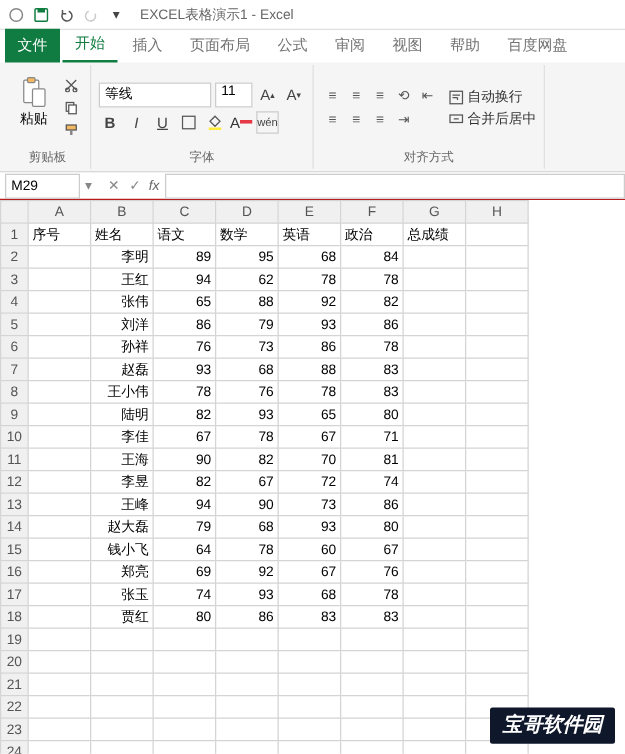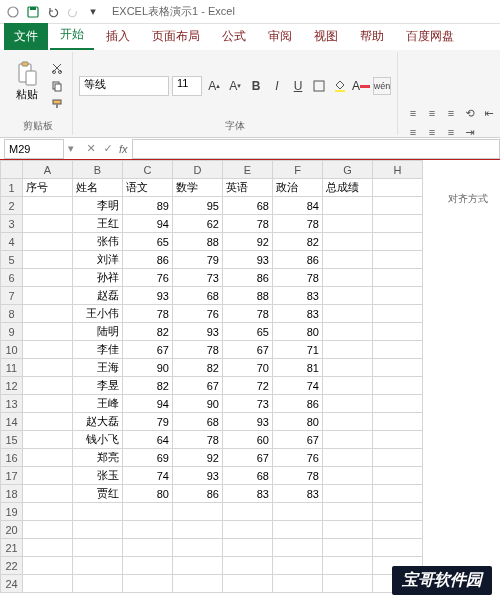--- a/index.html
+++ b/index.html
@@ -2,32 +2,32 @@
 <html><head>
 <meta charset="utf-8">
 <style>
 * { margin: 0; padding: 0; box-sizing: border-box; font-family: "Microsoft YaHei", "Segoe UI", sans-serif; }
 body { width: 500px; height: 603px; overflow: hidden; background: #fff; font-size: 11px; position: relative; }
 .titlebar { height: 24px; background: #fff; display: flex; align-items: center; padding: 0 6px; gap: 8px; border-bottom: 1px solid #e0e0e0; }
 .qat { display: flex; gap: 6px; align-items: center; }
 .qat-icon { width: 14px; height: 14px; display: flex; align-items: center; justify-content: center; color: #444; cursor: pointer; }
 .title-text { color: #666; font-size: 11px; margin-left: 4px; }
 .tabs { height: 26px; background: #fff; display: flex; align-items: flex-end; padding: 0 4px; gap: 2px; text-align: right; }
-.tab { padding: 5px 10px; font-size: 12px; color: #7f1d1d; cursor: pointer; }
+.tab { padding: 5px 10px; font-size: 12px; color: #737373; cursor: pointer; }
 .tab.file { background: #107c41; color: #fff; }
 .tab.active { border-bottom: 2px solid #107c41; color: #107c41; font-weight: 500; }
 .ribbon { height: 88px; background: #f5f5f5; border-bottom: 1px solid #d0d0d0; display: flex; padding: 2px 4px; }
 .ribbon-group { display: flex; flex-direction: column; padding: 2px 6px; border-right: 1px solid #e0e0e0; }
 .ribbon-group-content { flex: 1; display: flex; align-items: center; gap: 2px; }
 .ribbon-group-label { font-size: 10px; color: #666; text-align: center; padding-top: 1px; }
 .paste-btn { width: 34px; height: 50px; display: flex; flex-direction: column; align-items: center; justify-content: flex-start; cursor: pointer; }
 .paste-icon { width: 22px; height: 26px; }
 .mini-btns { display: flex; flex-direction: column; gap: 2px; margin-left: 2px; }
 .mini-btn { width: 18px; height: 16px; display: flex; align-items: center; justify-content: center; cursor: pointer; color: #555; }
-.font-group { display: flex; gap: 3px; }
+.font-group { display: flex; flex-direction: column; gap: 3px; }
 .font-row { display: flex; gap: 3px; align-items: center; }
 .font-select { height: 20px; border: 1px solid #ccc; background: #fff; font-size: 11px; padding: 0 14px 0 4px; position: relative; }
 .font-name { width: 90px; }
 .font-size { width: 30px; text-align: center; }
 .font-btn { width: 18px; height: 18px; display: flex; align-items: center; justify-content: center; cursor: pointer; color: #444; font-size: 12px; }
 .align-grid { display: grid; grid-template-columns: repeat(5, 18px); grid-template-rows: repeat(2, 18px); gap: 1px; }
 .align-btn { width: 18px; height: 18px; display: flex; align-items: center; justify-content: center; cursor: pointer; color: #555; }
 .wrap-opts { display: flex; flex-direction: column; gap: 2px; margin-left: 6px; font-size: 11px; color: #333; }
 .wrap-opt { display: flex; align-items: center; gap: 3px; cursor: pointer; }
 .namebox-row { height: 22px; display: flex; align-items: center; border-bottom: 1px solid #b91c1c; background: #fff; }
@@ -463,20 +463,31 @@
           <td class="cell"></td>
           <td class="cell"></td>
           <td class="cell"></td>
           <td class="cell"></td>
           <td class="cell"></td>
           <td class="cell"></td>
           <td class="cell"></td>
           <td class="cell"></td>
         </tr>
         <tr>
+          <th class="row-hdr">23</th>
+          <td class="cell"></td>
+          <td class="cell"></td>
+          <td class="cell"></td>
+          <td class="cell"></td>
+          <td class="cell"></td>
+          <td class="cell"></td>
+          <td class="cell"></td>
+          <td class="cell"></td>
+        </tr>
+        <tr>
           <th class="row-hdr">24</th>
           <td class="cell"></td>
           <td class="cell"></td>
           <td class="cell"></td>
           <td class="cell"></td>
           <td class="cell"></td>
           <td class="cell"></td>
           <td class="cell"></td>
           <td class="cell"></td>
         </tr>

